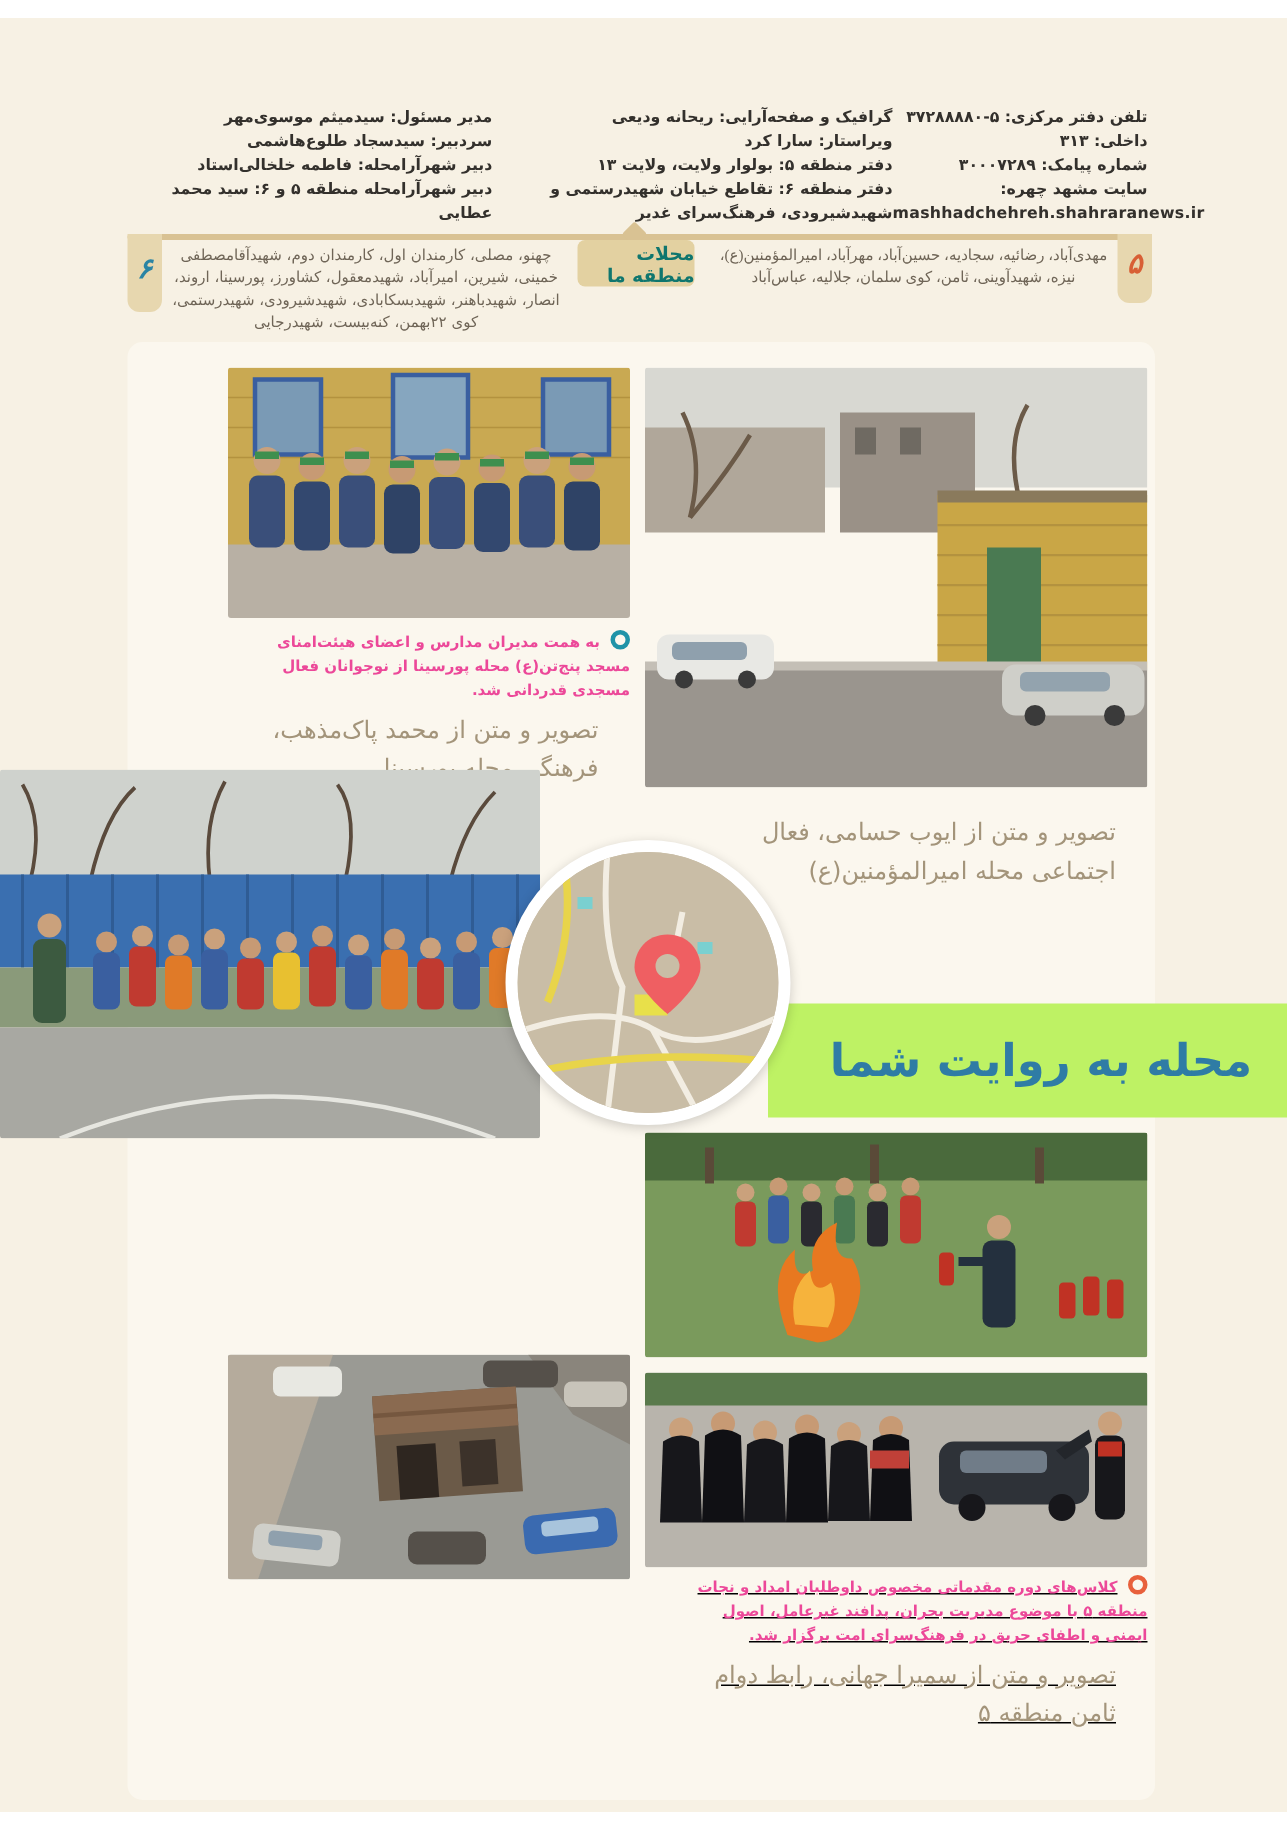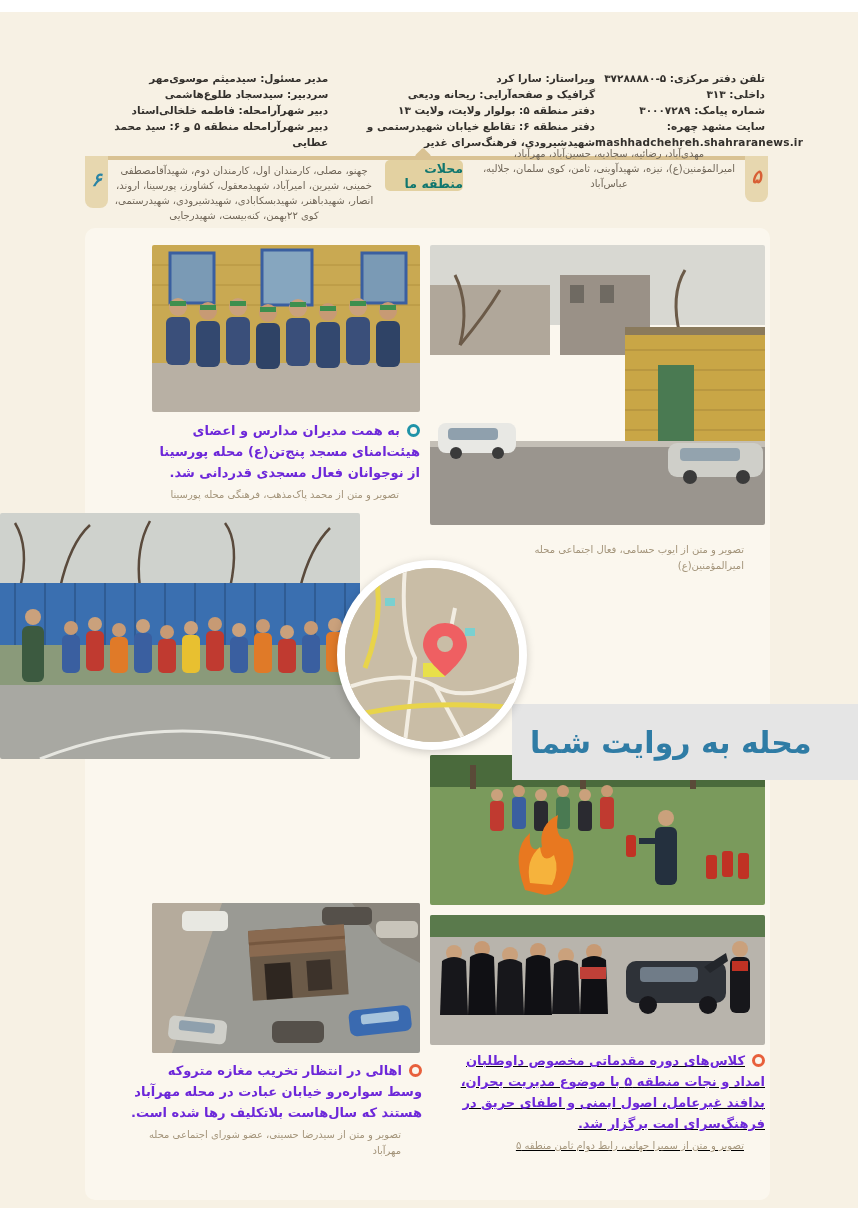--- a/index.html
+++ b/index.html
@@ -20,46 +20,46 @@
   .strip-line { position:absolute; left:85px; top:156px; width:683px; height:4px; background:#d9c293; border-radius:2px; }
   .strip-endbar { position:absolute; top:156px; width:23px; background:#e7d7af; border-radius:0 0 8px 8px; }
   .endbar-right { left:745px; height:46px; }
   .endbar-left  { left:85px;  height:52px; }
   .strip-num { position:absolute; width:23px; text-align:center; font-weight:900; font-size:19px; font-style:italic; }
   .num5 { left:745px; top:165px; color:#d85f35; }
   .num6 { left:85px;  top:168px; color:#2a84a4; }
   .region-tab { position:absolute; left:385px; top:160px; width:78px; height:31px; background:#e3d1a1; border-radius:5px; color:#0f766e; font-weight:900; font-size:12.5px; display:flex; align-items:center; justify-content:center; direction:rtl; }
   .tab-notch { position:absolute; left:417px; top:150px; width:12px; height:12px; background:#d9c293; transform:rotate(45deg); border-radius:2px; }
   .region-list { position:absolute; direction:rtl; text-align:center; font-size:10px; color:#6f6557; line-height:15px; }
-  .region5-list { left:478px; top:146px; width:262px; }
+  .region5-list { left:478px; top:163px; width:262px;font-family:Liberation Serif, serif; }
   .region6-list { left:113px; top:163px; width:262px; }
 
   
   .ph { position:absolute; overflow:hidden; border-radius:2px; }
   .ph svg { display:block; }
   .ph1 { left:152px; top:245px; width:268px; height:167px; }
   .ph2 { left:430px; top:245px; width:335px; height:280px; }
   .ph3 { left:0;     top:513px; width:360px; height:246px; }
   .ph4 { left:430px; top:755px; width:335px; height:150px; }
   .ph5 { left:152px; top:903px; width:268px; height:150px; }
   .ph6 { left:430px; top:915px; width:335px; height:130px; }
 
   
   .map-circle { position:absolute; left:337px; top:560px; width:190px; height:190px; border-radius:50%; border:8px solid #ffffff; overflow:hidden; background:#c9bda6; box-shadow:0 2px 8px rgba(0,0,0,.18); z-index:6; }
 
   
-  .banner { position:absolute; left:512px; top:704px; width:346px; height:76px; background:#e5e5e5; z-index:4; display:flex; align-items:center; justify-content:flex-start; }
+  .banner { position:absolute; left:512px; top:669px; width:346px; height:76px; background:#bef264; z-index:4; display:flex; align-items:center; justify-content:center; }
   .banner-title { direction:rtl; color:#2f7ca5; font-size:30px; font-weight:900; padding-left:18px; }
 
   
   .caption { position:absolute; direction:rtl; text-align:right; }
-  .cap-text { font-size:13px; font-weight:700; color:#6d28d9; line-height:1.62; }
+  .cap-text { font-size:10px; font-weight:700; color:#ec4899; line-height:1.62; }
   .ring { display:inline-block; width:13px; height:13px; border-radius:50%; border:3.5px solid #1f93a8; vertical-align:-2px; margin-left:7px; background:transparent; }
   .ring.orange { border-color:#e8603c; }
-  .credit { margin-top:4px; padding-right:21px; font-size:10px; color:#a3947a; line-height:1.6; }
+  .credit { margin-top:4px; padding-right:21px; font-size:16px; color:#a3947a; line-height:1.6; }
   .cap1 { left:152px; top:420px; width:268px; }
   .cap2 { left:468px; top:538px; width:297px; }
   .cap3 { left:130px; top:798px; width:290px; }
   .cap4 { left:130px; top:1060px; width:292px; }
   .cap5 { left:458px; top:1050px; width:307px;text-decoration:underline; }
 </style>
 </head>
 <body>
 
 <div class="page">
@@ -67,22 +67,22 @@
   <div class="panel"></div>
 
   <div class="masthead">
     <div class="mast-col c1">
       <div>مدیر مسئول: سیدمیثم موسوی‌مهر</div>
       <div>سردبیر: سیدسجاد طلوع‌هاشمی</div>
       <div>دبیر شهرآرامحله: فاطمه خلخالی‌استاد</div>
       <div>دبیر شهرآرامحله منطقه ۵ و ۶: سید محمد عطایی</div>
     </div>
     <div class="mast-col c2">
+      <div>گرافیک و صفحه‌آرایی: ریحانه ودیعی</div>
       <div>ویراستار: سارا کرد</div>
-      <div>گرافیک و صفحه‌آرایی: ریحانه ودیعی</div>
       <div>دفتر منطقه ۵: بولوار ولایت، ولایت ۱۳</div>
       <div>دفتر منطقه ۶: تقاطع خیابان شهیدرستمی و شهیدشیرودی، فرهنگ‌سرای غدیر</div>
     </div>
     <div class="mast-col c3">
       <div>تلفن دفتر مرکزی: ۵-۳۷۲۸۸۸۸۰   داخلی: ۳۱۳</div>
       <div>شماره پیامک: ۳۰۰۰۷۲۸۹</div>
       <div>سایت مشهد چهره:</div>
       <div class="mast-url">mashhadchehreh.shahraranews.ir</div>
     </div>
   </div>
@@ -438,22 +438,18 @@
           <circle cx="82" cy="44" r="9" fill="#17171b"></circle>
         </g>
       <g transform="translate(300,26)">
           <circle cx="10" cy="8" r="8" fill="#caa17c"></circle>
           <rect x="0" y="16" width="20" height="56" rx="6" fill="#17171b"></rect>
           <rect x="2" y="20" width="16" height="10" fill="#c03224"></rect>
         </g>
     </svg>
   </div>
 
-  <div class="caption cap4">
-    <p class="cap-text" dir="rtl"><span class="ring orange"></span><span>اهالی در انتظار تخریب مغازه متروکه وسط سواره‌رو خیابان عبادت در محله مهرآباد هستند که سال‌هاست بلاتکلیف رها شده است.</span></p>
-    <div class="credit">تصویر و متن از سیدرضا حسینی، عضو شورای اجتماعی محله مهرآباد</div>
-  </div>
 
   <div class="caption cap5">
     <p class="cap-text" dir="rtl"><span class="ring orange"></span><span>کلاس‌های دوره مقدماتی مخصوص داوطلبان امداد و نجات منطقه ۵ با موضوع مدیریت بحران، پدافند غیرعامل، اصول ایمنی و اطفای حریق در فرهنگ‌سرای امت برگزار شد.</span></p>
     <div class="credit">تصویر و متن از سمیرا جهانی، رابط دوام ثامن منطقه ۵</div>
   </div>
 </div>
 
 </body></html>

